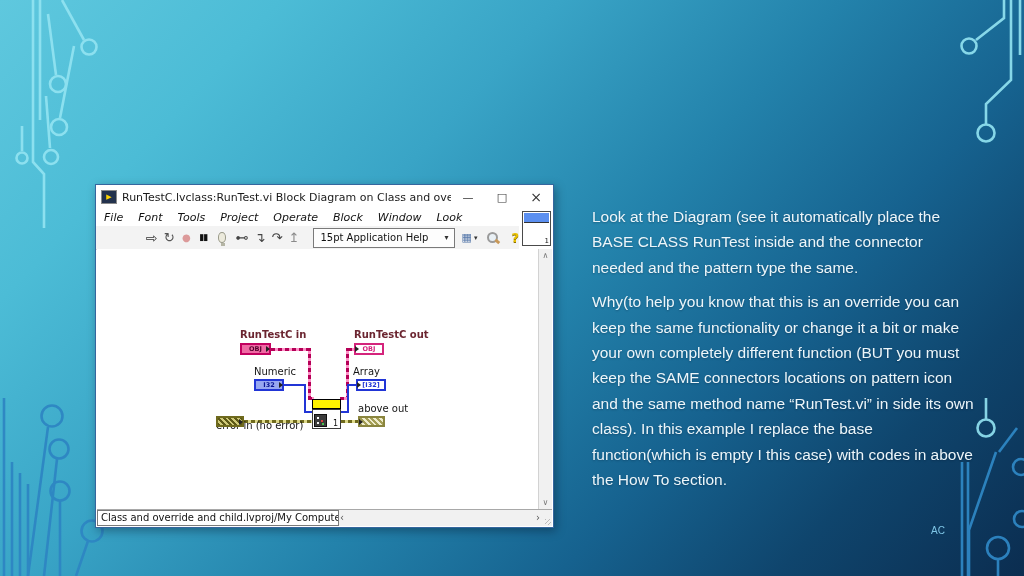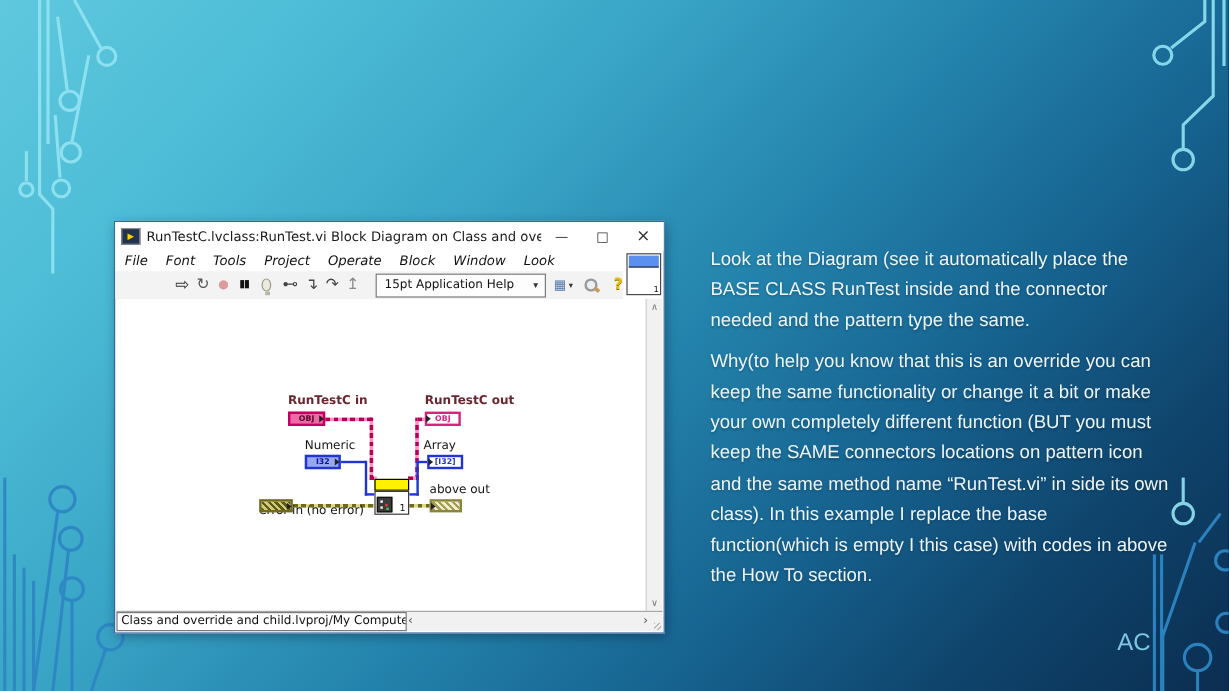--- a/index.html
+++ b/index.html
@@ -8,21 +8,21 @@
     background:linear-gradient(133deg,#5fc8de 0%,#4cbcd6 18%,#39a4c6 36%,#2382ab 54%,#16628f 70%,#0f456d 84%,#0b2d50 100%);}
   .decor{position:absolute;left:0;top:0;z-index:1;}
 
   
   .slide-title{position:absolute;left:104px;top:74px;width:860px;z-index:2;
     font-size:29px;line-height:38px;letter-spacing:.6px;color:#f7fdfe;font-weight:400;
     text-shadow:0 1px 2px rgba(0,40,60,.25);}
   .body-text{position:absolute;left:592px;top:204px;width:384px;z-index:2;
     font-size:15.5px;line-height:25.4px;color:#edf6fa;text-shadow:0 1px 2px rgba(0,20,40,.3);}
   .body-text p{margin:0 0 9px 0;}
-  .watermark{position:absolute;left:931px;top:525px;z-index:2;font-size:20px;color:#7fc6e6;}
+  .watermark{position:absolute;left:931px;top:525px;z-index:2;font-size:10px;color:#7fc6e6;}
 
   
   .lv-window{position:absolute;left:95px;top:184px;width:457px;height:342px;z-index:3;
     background:#fff;border:1px solid #35669e;box-shadow:2px 3px 9px rgba(0,10,25,.35);
     font-family:"DejaVu Sans","Liberation Sans",sans-serif;}
   .tbar{position:absolute;left:0;top:0;right:0;height:24px;background:#fff;display:flex;align-items:center;}
   .lv-logo{width:14px;height:12px;margin:0 5px 0 5px;background:#23324d;border:1px solid #8a8a8a;
     display:flex;align-items:center;justify-content:center;font-size:7px;color:#ffd400;line-height:1;}
   .tbar-title{flex:1;font-size:11px;color:#1a1a1a;white-space:nowrap;overflow:hidden;}
   .wbtn{width:34px;text-align:center;font-size:11px;color:#333;cursor:default;}

